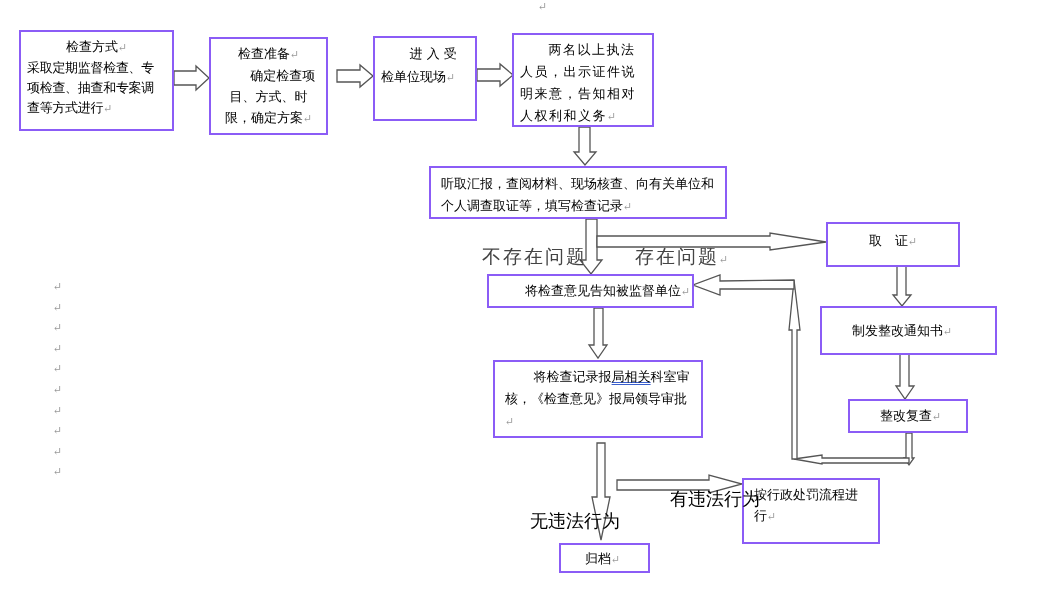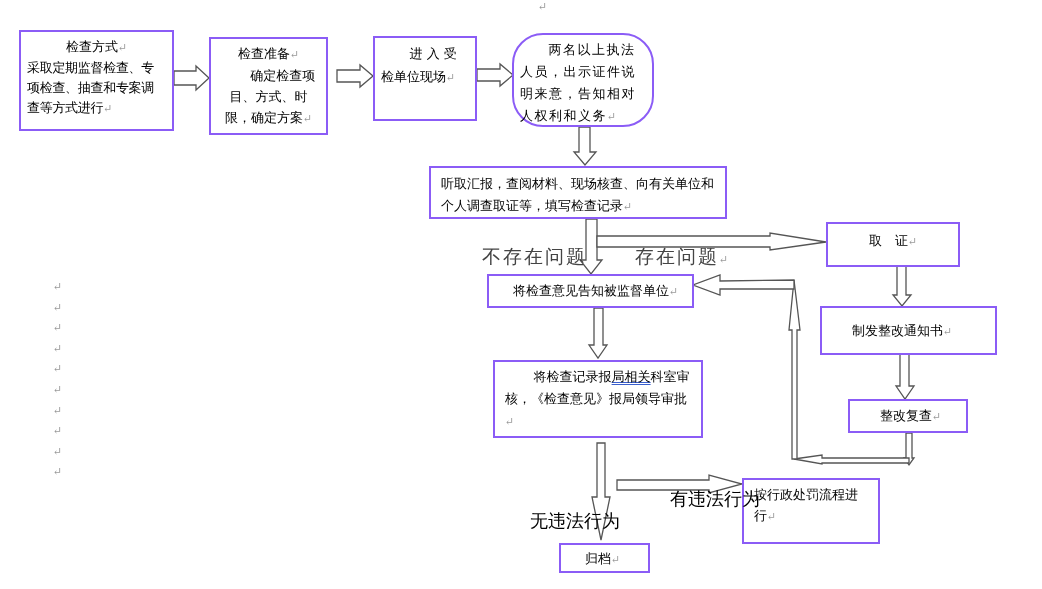--- a/index.html
+++ b/index.html
@@ -63,36 +63,36 @@
 
 <div class="box" style="left:209px;top:37px;width:119px;height:98px;">
   <div class="center"><span>检查准备</span><span class="pm">↵</span></div>
   <div class="indent" style="line-height:21px;text-align:center;"><span>确定检查项目、方式、时限，确定方案</span><span class="pm">↵</span></div>
 </div>
 
 <div class="box" style="left:373px;top:36px;width:104px;height:85px;">
   <div class="indent" style="line-height:23px;"><span>进 入 受检单位现场</span><span class="pm">↵</span></div>
 </div>
 
-<div class="box" style="left:512px;top:33px;width:142px;height:94px;letter-spacing:1.5px;border-radius:31px;">
+<div class="box" style="left:512px;top:33px;width:142px;height:94px;letter-spacing:1.5px;">
   <div class="indent" style="line-height:22px;"><span>两名以上执法人员，出示证件说明来意，告知相对人权利和义务</span><span class="pm">↵</span></div>
 </div>
 
 <div class="box" style="left:429px;top:166px;width:298px;height:53px;padding:5px 10px;">
   <div style="line-height:22px;"><span>听取汇报，查阅材料、现场核查、向有关单位和个人调查取证等，填写检查记录</span><span class="pm">↵</span></div>
 </div>
 
 <div class="box center" style="left:826px;top:222px;width:134px;height:45px;padding-top:6px;">
   <span>取　证</span><span class="pm">↵</span>
 </div>
 
 <div class="biglabel" style="left:482px;top:244px;">不存在问题</div>
 <div class="biglabel" style="left:635px;top:244px;"><span>存在问题</span><span class="pm">↵</span></div>
 
-<div class="box" style="left:487px;top:274px;width:207px;height:34px;padding:4px 0 0 24px;">
+<div class="box" style="left:487px;top:274px;width:207px;height:34px;padding:4px 0 0 36px;">
   <span>将检查意见告知被监督单位</span><span class="pm">↵</span>
 </div>
 
 <div class="box" style="left:820px;top:306px;width:177px;height:49px;padding:12px 0 0 30px;">
   <span>制发整改通知书</span><span class="pm">↵</span>
 </div>
 
 <div class="box" style="left:848px;top:399px;width:120px;height:34px;padding:4px 0 0 30px;">
   <span>整改复查</span><span class="pm">↵</span>
 </div>

